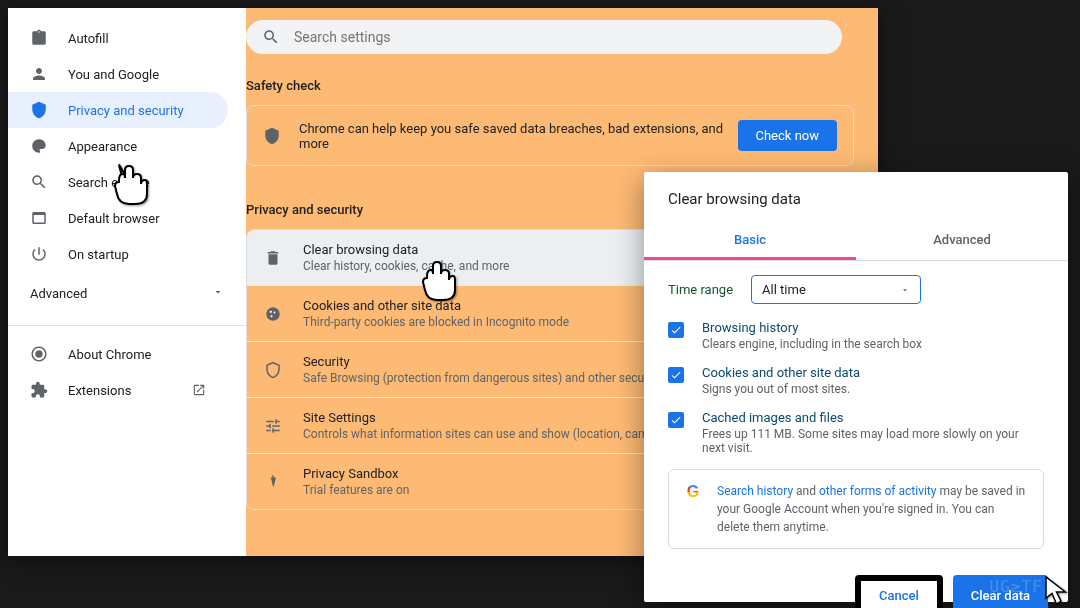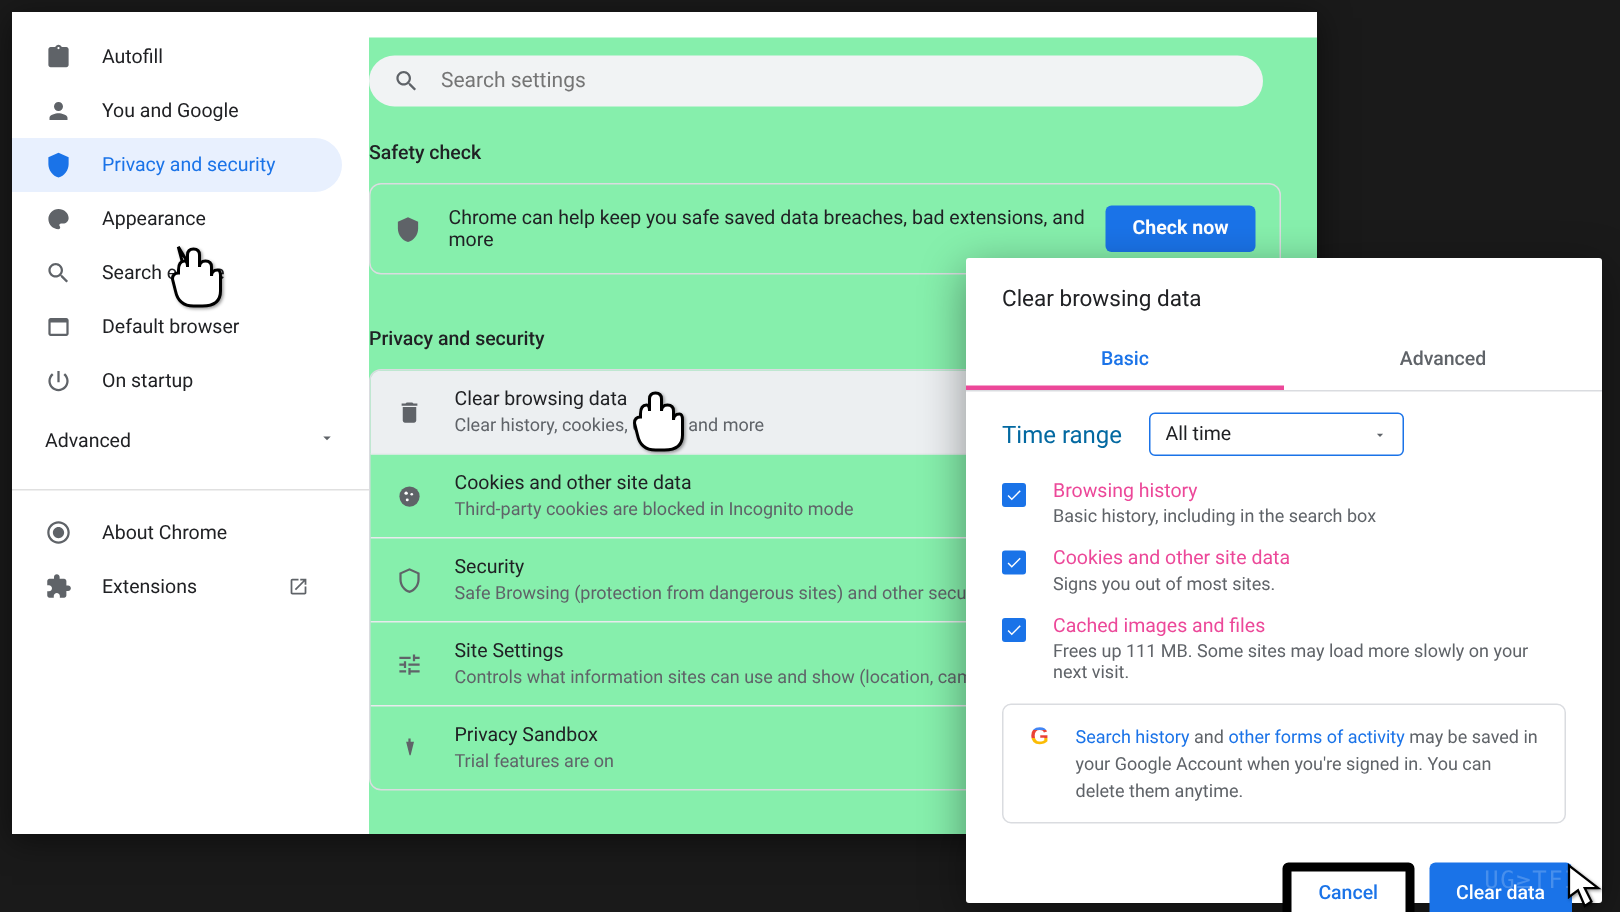--- a/index.html
+++ b/index.html
@@ -11,52 +11,52 @@
 .chrome-logo::after { content: ""; position: absolute; top: 5px; left: 5px; width: 12px; height: 12px; background: #4285F4; border: 2px solid #fff; border-radius: 50%; box-sizing: border-box; }
 .header-title { font-size: 20px; font-weight: 500; color: #202124; }
 .nav-item { display: flex; align-items: center; padding: 9px 22px; font-size: 13px; color: #202124; cursor: pointer; border-radius: 0 20px 20px 0; margin-right: 18px; }
 .nav-item.active { background: #e8f0fe; color: #1a73e8; }
 .nav-icon { width: 18px; height: 18px; margin-right: 20px; display: flex; align-items: center; justify-content: center; }
 .nav-icon svg { width: 18px; height: 18px; fill: #5f6368; }
 .nav-item.active .nav-icon svg { fill: #1a73e8; }
 .advanced-row { display: flex; align-items: center; justify-content: space-between; padding: 14px 22px; font-size: 13px; color: #202124; cursor: pointer; }
 .divider { border-top: 1px solid #e0e0e0; margin: 10px 0; }
 .ext-icon { width: 14px; height: 14px; fill: #5f6368; }
-.content { flex: 1; background: #86efac; padding: 0 24px 0 0; overflow: hidden; margin-top: 17px; }
+.content { flex: 1; background: #fdba74; padding: 0 24px 0 0; overflow: hidden; }
 .search-bar { display: flex; align-items: center; background: #f1f3f4; border-radius: 20px; padding: 8px 16px; margin: 12px 12px 24px 0; }
 .search-bar svg { width: 18px; height: 18px; fill: #5f6368; margin-right: 14px; }
 .search-input { border: none; background: transparent; font-size: 14px; color: #5f6368; outline: none; flex: 1; }
 .section-label { font-size: 13px; color: #202124; margin: 0 0 12px 0; font-weight: 500; }
 .safety-card { border: 1px solid #dadce0; border-radius: 8px; padding: 14px 16px; display: flex; align-items: center; margin-bottom: 36px; }
 .safety-card svg { width: 18px; height: 18px; fill: #5f6368; margin-right: 18px; }
 .safety-text { flex: 1; font-size: 13px; color: #202124; }
-.check-btn { background: #1a73e8; color: #fff; border: none; padding: 8px 18px; border-radius: 4px; font-size: 13px; font-weight: 700; cursor: pointer; }
+.check-btn { background: #1a73e8; color: #fff; border: none; padding: 8px 18px; border-radius: 4px; font-size: 13px; font-weight: 400; cursor: pointer; }
 .priv-list { border: 1px solid #dadce0; border-radius: 8px; overflow: hidden; }
 .priv-item { display: flex; align-items: center; padding: 12px 16px; border-bottom: 1px solid #e8eaed; cursor: pointer; }
 .priv-item:last-child { border-bottom: none; }
 .priv-item.hl { background: #eceff1; }
 .priv-icon { width: 20px; margin-right: 20px; display: flex; justify-content: center; }
 .priv-icon svg { width: 18px; height: 18px; fill: #5f6368; }
 .priv-text { flex: 1; }
 .priv-title { font-size: 13px; color: #202124; }
 .priv-sub { font-size: 12px; color: #5f6368; margin-top: 2px; }
 .dialog { position: absolute; top: 172px; left: 644px; width: 424px; height: 430px; background: #fff; box-shadow: 0 8px 30px rgba(0,0,0,0.4); border-radius: 2px; display: flex; flex-direction: column; }
 .dialog-title { font-size: 15px; color: #202124; padding: 18px 24px 14px; }
 .tabs { display: flex; border-bottom: 1px solid #dadce0; }
 .tab { flex: 1; text-align: center; padding: 10px 0; font-size: 13px; font-weight: 500; color: #5f6368; cursor: pointer; }
 .tab.active { color: #1a73e8; border-bottom: 3px solid #ec4899; }
 .dialog-body { padding: 14px 24px; flex: 1; }
 .time-row { display: flex; align-items: center; margin-bottom: 16px; }
-.time-label { font-size: 16px; color: #0369a1; margin-right: 18px; }
+.time-label { font-size: 13px; color: #14532d; margin-right: 18px; }
 .time-select { border: 1px solid #1a73e8; border-radius: 4px; padding: 6px 10px; font-size: 13px; color: #202124; width: 170px; display: flex; justify-content: space-between; align-items: center; cursor: pointer; }
 .chk-row { display: flex; margin-bottom: 14px; }
 .chkbox { width: 16px; height: 16px; background: #1a73e8; border-radius: 2px; margin-right: 18px; margin-top: 2px; flex-shrink: 0; display: flex; align-items: center; justify-content: center; }
 .chkbox svg { width: 12px; height: 12px; fill: #fff; }
 .chk-text { flex: 1; }
-.chk-title { font-size: 13px; color: #ec4899; }
+.chk-title { font-size: 13px; color: #0c4a6e; }
 .chk-sub { font-size: 12px; color: #5f6368; margin-top: 2px; }
 .info-box { border: 1px solid #dadce0; border-radius: 6px; padding: 12px 14px; display: flex; align-items: flex-start; margin-top: 6px; }
 .g-logo { width: 20px; height: 20px; margin-right: 14px; flex-shrink: 0; display: flex; align-items: center; justify-content: center; font-family: Arial; font-weight: bold; font-size: 16px; background: linear-gradient(to bottom, #4285F4 0 25%, #EA4335 25% 50%, #FBBC05 50% 75%, #34A853 75%); -webkit-background-clip: text; -webkit-text-fill-color: transparent; }
 .info-text { font-size: 12px; color: #5f6368; line-height: 1.5; }
 .info-text a { color: #1a73e8; text-decoration: none; }
 .dialog-footer { display: flex; justify-content: flex-end; padding: 12px 20px 16px; gap: 10px; }
 .btn-cancel { background: #fff; color: #1a73e8; border: 6px solid #000000; padding: 7px 18px; border-radius: 4px; font-size: 13px; font-weight: 500; cursor: pointer; }
 .btn-clear { background: #1a73e8; color: #fff; border: none; padding: 7px 18px; border-radius: 4px; font-size: 13px; font-weight: 500; cursor: pointer; }
 .cursor { position: absolute; width: 42px; height: 48px; pointer-events: none; z-index: 100; }
 .cursor svg { width: 100%; height: 100%; filter: drop-shadow(1px 1px 1px rgba(0,0,0,0.4)); }
@@ -253,21 +253,21 @@
     </div>
 
     <div class="chk-row">
       <div class="chkbox">
           <svg viewBox="0 0 24 24">
             <path d="M9 16.17L4.83 12l-1.42 1.41L9 19 21 7l-1.41-1.41z"></path>
           </svg>
         </div>
       <div class="chk-text">
           <div class="chk-title">Browsing history</div>
-          <div class="chk-sub">Basic history, including in the search box</div>
+          <div class="chk-sub">Clears engine, including in the search box</div>
         </div>
     </div>
     <div class="chk-row">
       <div class="chkbox">
           <svg viewBox="0 0 24 24">
             <path d="M9 16.17L4.83 12l-1.42 1.41L9 19 21 7l-1.41-1.41z"></path>
           </svg>
         </div>
       <div class="chk-text">
           <div class="chk-title">Cookies and other site data</div>

